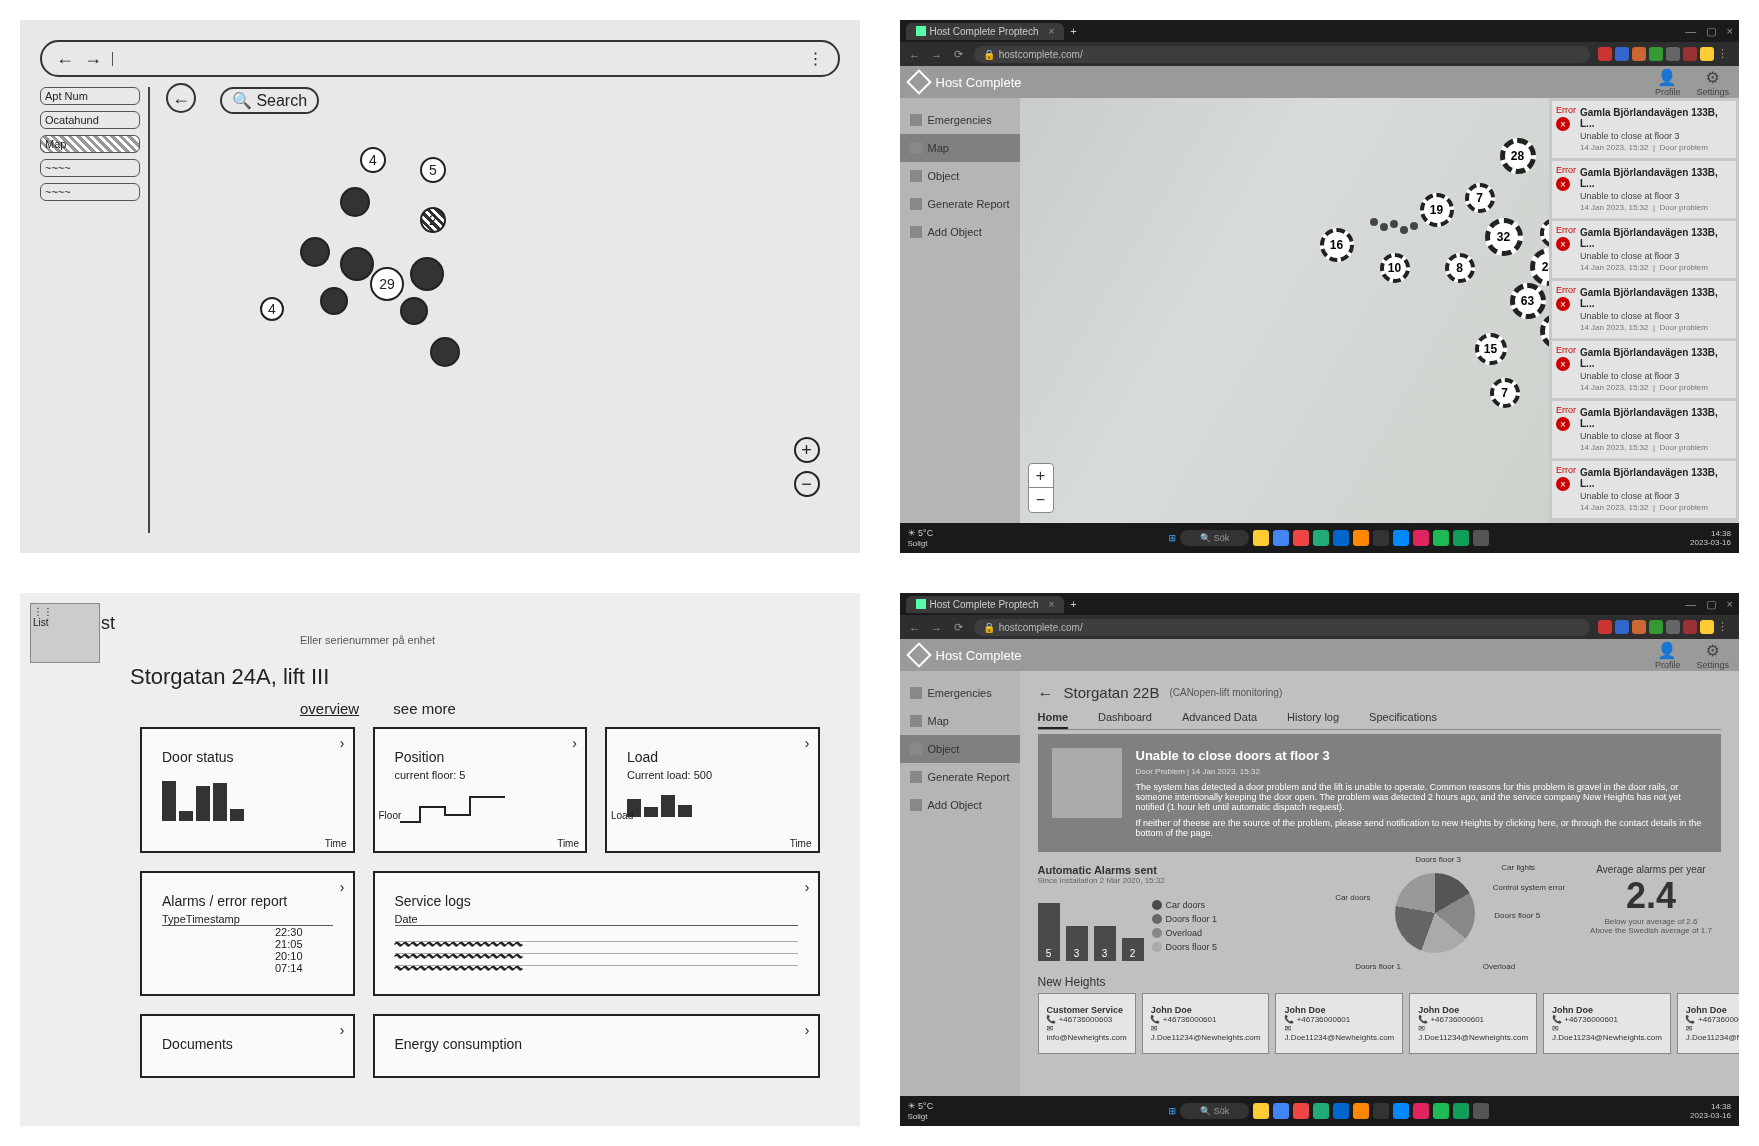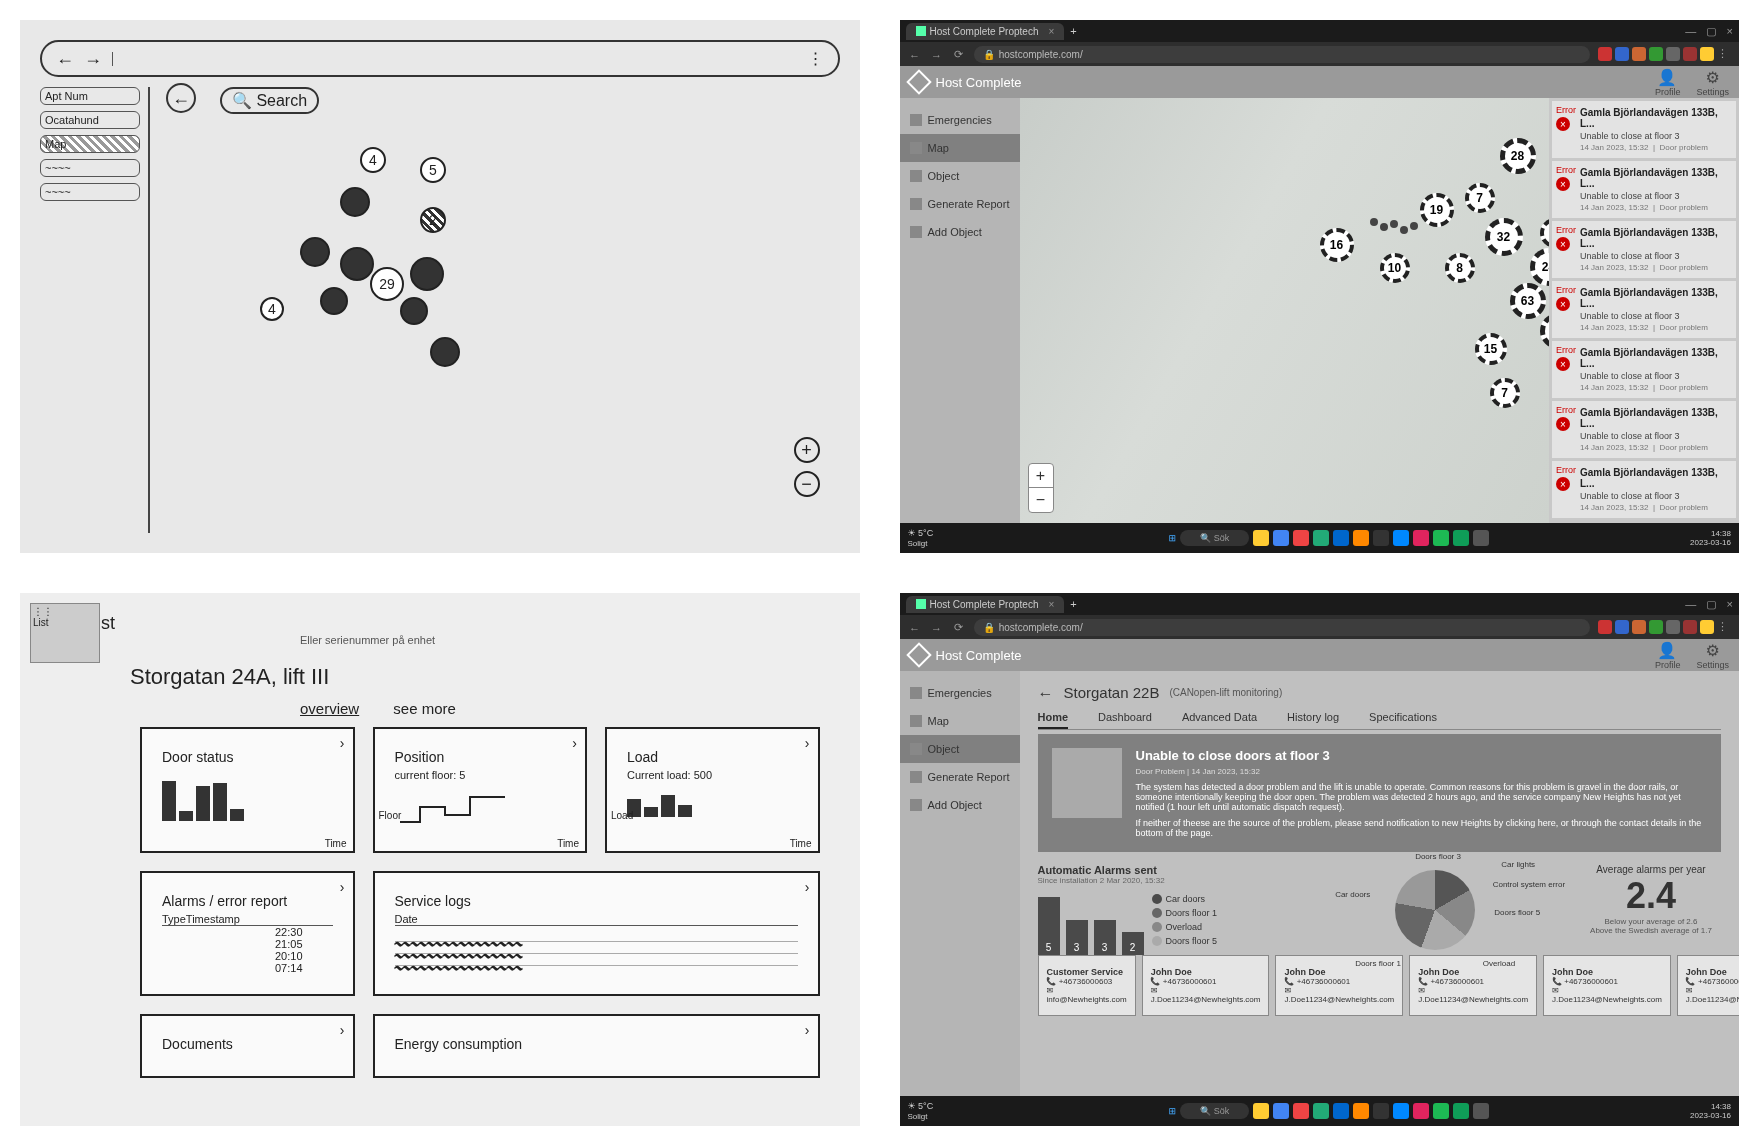--- a/index.html
+++ b/index.html
@@ -489,21 +489,21 @@
         <div style="flex:1">
           <div class="wtitle">Unable to close doors at floor 3</div>
           <div class="wmeta">Door Problem | 14 Jan 2023, 15:32</div>
           <div style="margin-bottom:6px">The system has detected a door problem and the lift is unable to operate. Common reasons for this problem is gravel in the door rails, or someone intentionally keeping the door open. The problem was detected 2 hours ago, and the service company New Heights has not yet notified (1 hour left until automatic dispatch request).</div>
           <div>If neither of theese are the source of the problem, please send notification to new Heights by clicking here, or through the contact details in the bottom of the page.</div>
         </div>
       </div>
       <div class="metrics">
         <div style="flex:1">
           <div style="font-size:11px;font-weight:bold">Automatic Alarms sent</div>
-          <div style="font-size:8px;color:#666;">Since installation 2 Mar 2020, 15:32</div>
+          <div style="font-size:8px;color:#666;margin-bottom:6px">Since installation 2 Mar 2020, 15:32</div>
           <div style="display:flex">
             <div class="bar-chart" id="barchart">
                   <div class="bar" style="height: 58.3333px;">5</div>
                   <div class="bar" style="height: 35px;">3</div>
                   <div class="bar" style="height: 35px;">3</div>
                   <div class="bar" style="height: 23.3333px;">2</div>
                 </div>
             <div class="leg" id="leg1">
                   <div>
                     <span class="sw" style="background:#4a4a4a"></span>
@@ -538,20 +538,21 @@
             </div>
           </div>
         </div>
         <div style="flex:0 0 140px;text-align:center">
           <div style="font-size:10px">Average alarms per year</div>
           <div class="bignum">2.4</div>
           <div class="avgtext">Below your average of 2.6</div>
           <div class="avgtext">Above the Swedish average of 1.7</div>
         </div>
       </div>
+      <div class="contacts-title">New Heights</div>
       <div class="contacts" id="contacts">
             <div class="ccard">
               <div class="cn">Customer Service</div>
               <div>📞 +46736000603</div>
               <div>✉ info@Newheights.com</div>
             </div>
             <div class="ccard">
               <div class="cn">John Doe</div>
               <div>📞 +46736000601</div>
               <div>✉ J.Doe11234@Newheights.com</div>

